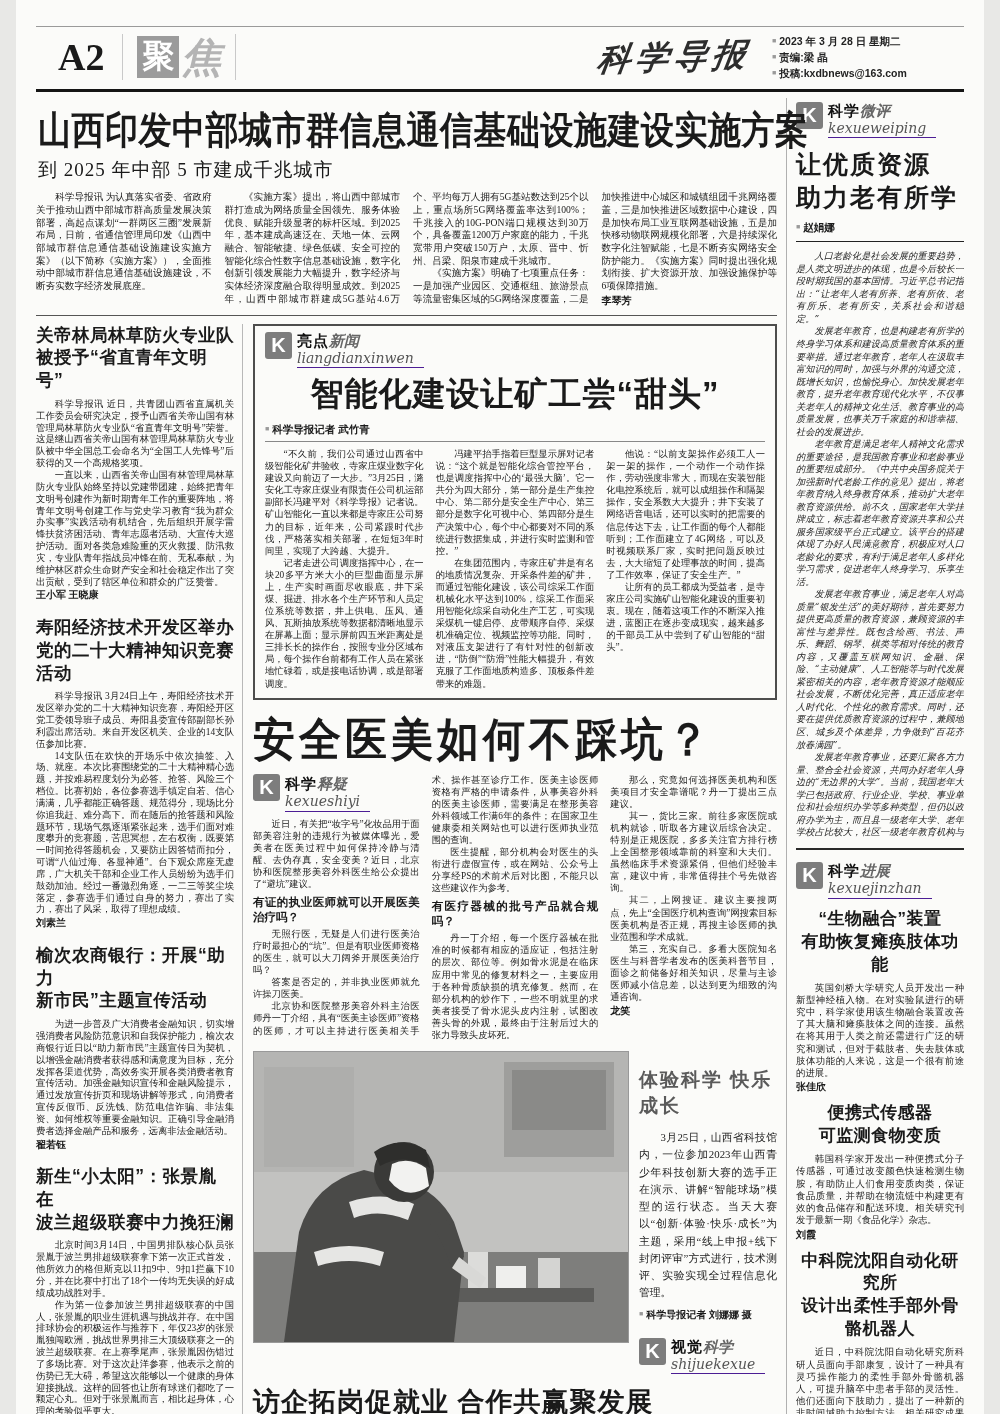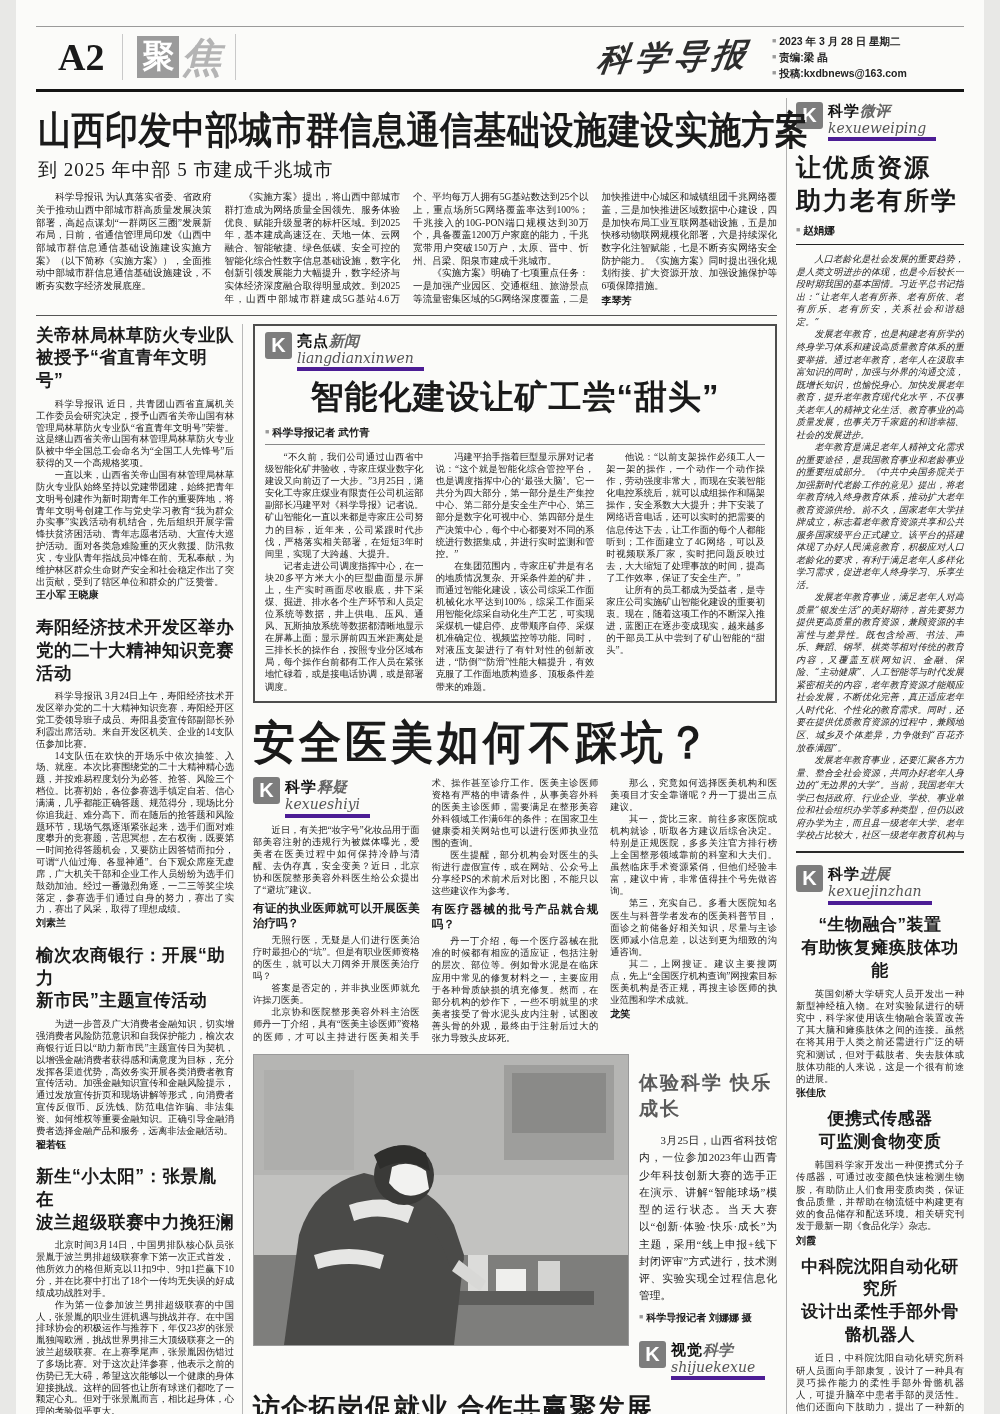--- a/index.html
+++ b/index.html
@@ -45,21 +45,21 @@
   
   .l-art { margin-bottom:14px; }
   .l-art h3 { font-family:"Liberation Sans",sans-serif; font-weight:bold; font-size:17.5px;
     line-height:1.3; margin-bottom:7px; letter-spacing:0.5px; }
   .art-body { font-size:9.4px; line-height:1.26; text-align:justify; }
   
   .klogo { display:inline-flex; align-items:flex-start; gap:5px; }
   .kbox { width:27px; height:27px; background:#7d7d7d; color:#fff; border-radius:3px;
     font-family:"Liberation Sans",sans-serif; font-weight:bold; font-size:20px;
     display:flex; align-items:center; justify-content:center; flex:none; }
-  .ktext { border-bottom:4px solid #4c1d95; padding:0 10px 1px 0; }
+  .ktext { border-bottom:1px solid #4c1d95; padding:0 10px 1px 0; }
   .kcn b { font-family:"Liberation Sans",sans-serif; font-size:15px; letter-spacing:1px; color:#111; }
   .kcn i { font-family:"DejaVu Serif",serif; font-weight:bold; font-size:15px; color:#666; }
   .kpy { font-family:"DejaVu Serif",serif; font-style:italic; font-size:14px; color:#555; line-height:1.1; }
   
   .hl-box { border:2px solid #4d4d4d; padding:6px 10px 8px; }
   .hl-head { font-family:"Liberation Sans",sans-serif; font-weight:900; font-size:33px; text-align:center;
     letter-spacing:1px; margin:4px 0 6px; }
   .hl-byline { font-weight:bold; font-size:10.5px; border-bottom:1px solid #888; padding-bottom:4px;
     margin-bottom:6px; font-family:"Liberation Sans",sans-serif; }
   .hl-byline .sq, .credit .sq, .c-byline .sq { color:#9a9a9a; font-size:7px; vertical-align:2px; margin-right:3px; }
@@ -216,22 +216,22 @@
               <p>近日，有关把“妆字号”化妆品用于面部美容注射的违规行为被媒体曝光，爱美者在医美过程中如何保持冷静与清醒、去伪存真，安全变美？近日，北京协和医院整形美容外科医生给公众提出了“避坑”建议。</p>
               <div class="q-head">有证的执业医师就可以开展医美治疗吗？</div>
               <p>无照行医，无疑是人们进行医美治疗时最担心的“坑”。但是有职业医师资格的医生，就可以大刀阔斧开展医美治疗吗？</p>
               <p>答案是否定的，并非执业医师就允许操刀医美。</p>
               <p>北京协和医院整形美容外科主治医师丹一丁介绍，具有“医美主诊医师”资格的医师，才可以主持进行医美相关手术、操作甚至诊疗工作。医美主诊医师资格有严格的申请条件，从事美容外科的医美主诊医师，需要满足在整形美容外科领域工作满6年的条件；在国家卫生健康委相关网站也可以进行医师执业范围的查询。</p>
               <p>医生提醒，部分机构会对医生的头衔进行虚假宣传，或在网站、公众号上分享经PS的术前术后对比图，不能只以这些建议作为参考。</p>
               <div class="q-head">有医疗器械的批号产品就合规吗？</div>
               <p>丹一丁介绍，每一个医疗器械在批准的时候都有相应的适应证，包括注射的层次、部位等。例如骨水泥是在临床应用中常见的修复材料之一，主要应用于各种骨质缺损的填充修复。然而，在部分机构的炒作下，一些不明就里的求美者接受了骨水泥头皮内注射，试图改善头骨的外观，最终由于注射后过大的张力导致头皮坏死。</p>
               <p>那么，究竟如何选择医美机构和医美项目才安全靠谱呢？丹一丁提出三点建议。</p>
               <p>其一，货比三家。前往多家医院或机构就诊，听取各方建议后综合决定。特别是正规医院，多多关注官方排行榜上全国整形领域靠前的科室和大夫们。虽然临床手术资源紧俏，但他们经验丰富，建议中肯，非常值得挂个号先做咨询。</p>
+              <p>其二，上网搜证。建议主要搜两点，先上“全国医疗机构查询”网搜索目标医美机构是否正规，再搜主诊医师的执业范围和学术成就。</p>
               <p>第三，充实自己。多看大医院知名医生与科普学者发布的医美科普节目，面诊之前储备好相关知识，尽量与主诊医师减小信息差，以达到更为细致的沟通咨询。</p>
-              <p>其二，上网搜证。建议主要搜两点，先上“全国医疗机构查询”网搜索目标医美机构是否正规，再搜主诊医师的执业范围和学术成就。</p>
               <div class="byline-r">龙笑</div>
             </div>
           </div>
 
           <div class="photo-row">
             <div class="photo">
               <svg width="374" height="290" viewBox="0 0 374 290" xmlns="http://www.w3.org/2000/svg">
                 <rect width="374" height="290" fill="#c2c2c0"></rect>
                 <rect x="0" y="0" width="374" height="120" fill="#b5b5b3"></rect>
                 <rect x="250" y="10" width="110" height="95" fill="#9e9e9c"></rect>

